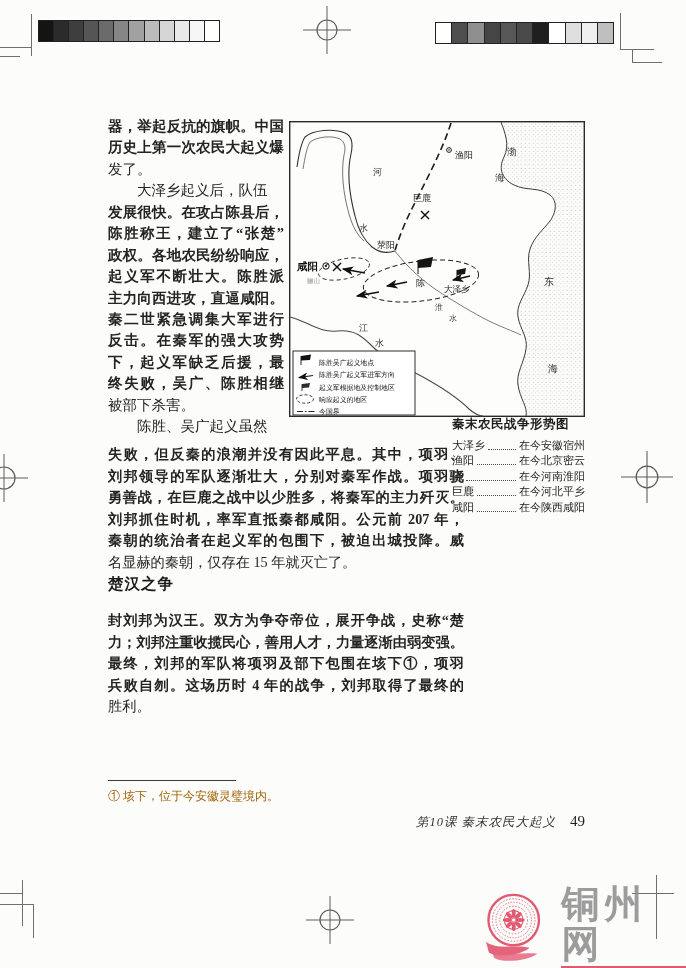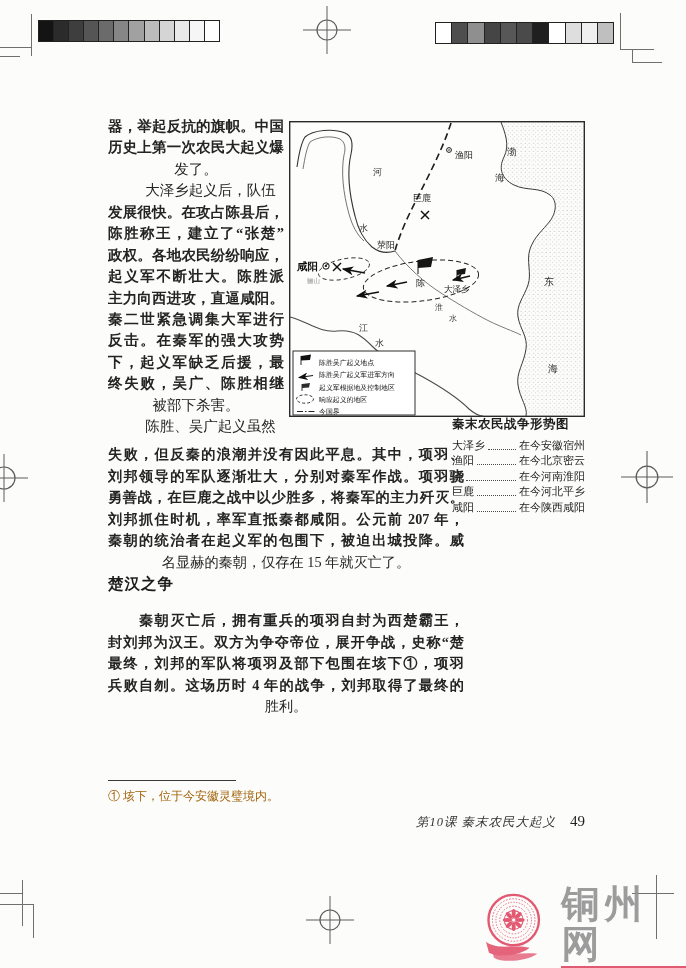--- a/index.html
+++ b/index.html
@@ -11,21 +11,21 @@
   }
   .abs{position:absolute;}
   
   .mark-line{position:absolute;background:#6f6f6f;}
   .strip{position:absolute;display:flex;height:20px;border:1px solid #222;}
   .strip-cell{flex:1;border-right:1px solid #222;}
   .strip-cell:last-child{border-right:none;}
   .reg{position:absolute;width:48px;height:48px;}
   
   .tcol{position:absolute;}
-  .tline{white-space:pre;overflow:hidden;text-align:center;}
+  .tline{white-space:pre;overflow:hidden;text-align:left;}
   .tline.just{text-align:justify;text-align-last:justify;white-space:normal;font-weight:bold;}
   .narrow .tline{width:176px;height:21.45px;line-height:21.45px;font-size:14.5px;}
   .wide .tline{width:356px;height:21.5px;line-height:21.5px;font-size:14.2px;}
   .heading{font-weight:bold;font-size:15.5px;letter-spacing:1px;color:#1c1c1c;}
   .footnote-rule{position:absolute;border-top:1.4px solid #3a3a3a;width:128px;}
   .footnote{position:absolute;font-size:12px;color:#a16207;}
   .footer{position:absolute;text-align:right;}
   .footer .lesson{font-style:italic;font-size:12.5px;color:#333;letter-spacing:1px;}
   .footer .pageno{font-size:15px;margin-left:14px;color:#1f1f1f;}
   
@@ -264,22 +264,22 @@
     <div class="tline just">勇善战，在巨鹿之战中以少胜多，将秦军的主力歼灭。</div>
     <div class="tline just">刘邦抓住时机，率军直抵秦都咸阳。公元前 207 年，</div>
     <div class="tline just">秦朝的统治者在起义军的包围下，被迫出城投降。威</div>
     <div class="tline">名显赫的秦朝，仅存在 15 年就灭亡了。</div>
   </div>
 
 <div class="abs heading" style="left:108px;top:574px;">楚汉之争</div>
 
 <div class="tcol wide" style="left:108px;top:610px;">
 
-<div class="tline just">　　秦朝灭亡后，拥有重兵的项羽自封为西楚霸王，</div>
     <div class="tline just">封刘邦为汉王。双方为争夺帝位，展开争战，史称“楚</div>
+    <div class="tline just">力；刘邦注重收揽民心，善用人才，力量逐渐由弱变强。</div>
     <div class="tline just">最终，刘邦的军队将项羽及部下包围在垓下①，项羽</div>
     <div class="tline just">兵败自刎。这场历时 4 年的战争，刘邦取得了最终的</div>
     <div class="tline">胜利。</div>
   </div>
 
 <div class="footnote-rule" style="left:108px;top:780px;"></div>
 <div class="footnote" style="left:108px;top:788px;">① 垓下，位于今安徽灵璧境内。</div>
 
 <div class="footer" style="left:360px;top:812px;width:225px;">
   <span class="lesson">第10课 秦末农民大起义</span><span class="pageno">49</span>

